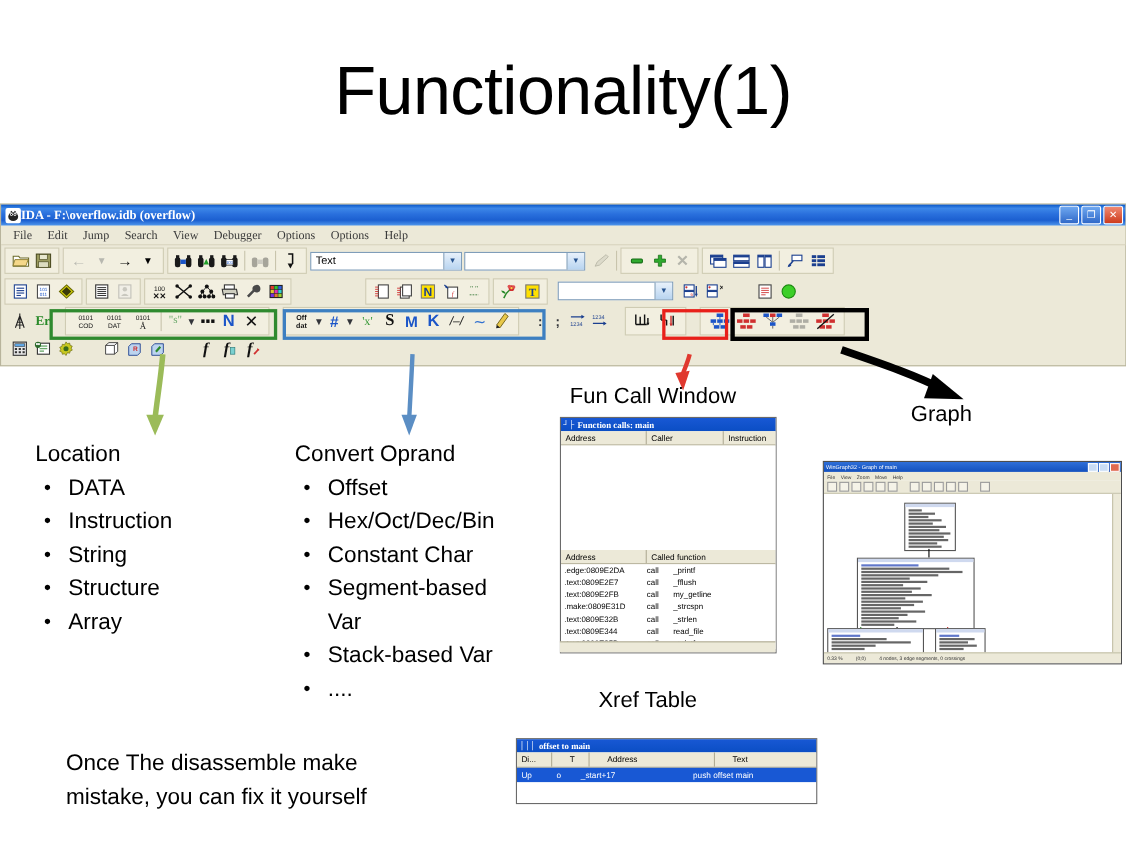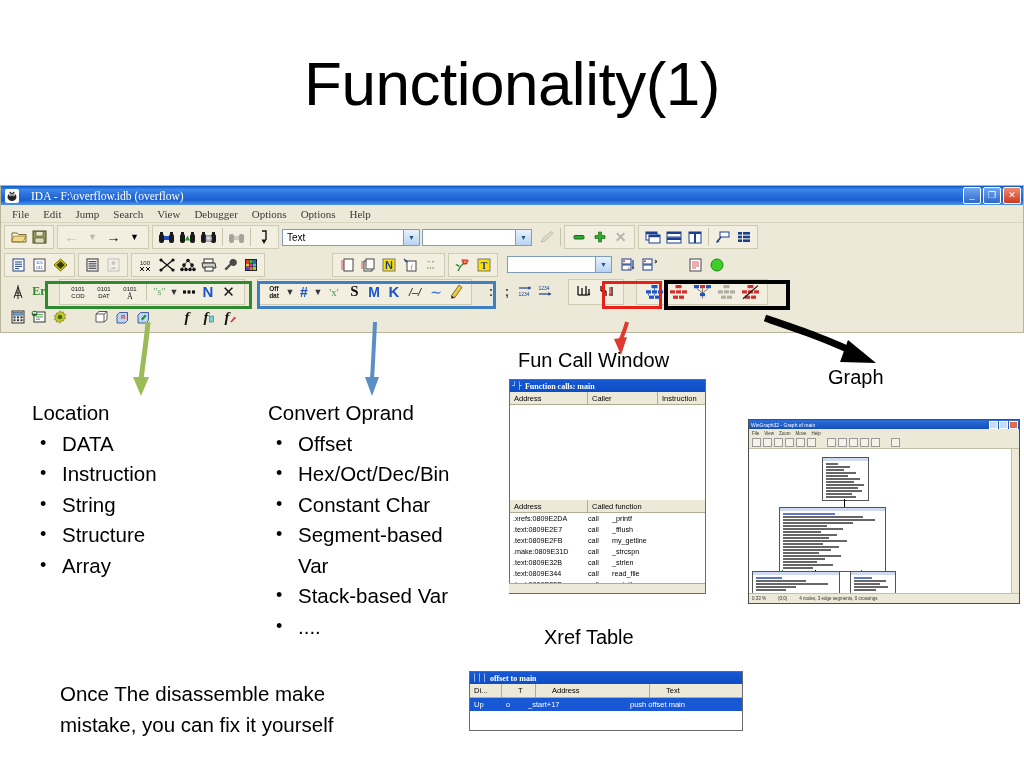--- a/index.html
+++ b/index.html
@@ -18,21 +18,21 @@
   .ida-window{
     position:absolute;left:0;top:185px;width:1024px;height:148px;
     background:#ece9d8;border:1px solid #b8b49c;box-sizing:border-box;
   }
   .ida-titlebar{
     height:19px;
     background:linear-gradient(to bottom,#0a57c8 0%,#3d87e8 18%,#2a70dd 45%,#1b5fd0 75%,#4f96ec 100%);
     display:flex;align-items:center;padding:0 2px;position:relative;
   }
   .ida-titlebar .ttl{
-    color:#fff;font-size:11.5px;font-weight:normal;margin-left:12px;
+    color:#fff;font-size:11.5px;font-weight:bold;margin-left:0;
     font-family:"Liberation Serif", serif;white-space:nowrap;
   }
   .ida-icon{
     width:14px;height:14px;margin-left:2px;background:#fff;border-radius:2px;
     display:flex;align-items:center;justify-content:center;font-size:10px;
   }
   .win-btns{position:absolute;right:2px;top:1px;display:flex;gap:2px;}
   .win-btn{
     width:16px;height:15px;border:1px solid #ffffff;border-radius:2px;
     background:linear-gradient(to bottom,#6fa8f0,#2f68c8);
@@ -854,21 +854,21 @@
     <div style="width:70px;">Caller</div>
     <div style="flex:1;border-right:none;">Instruction</div>
   </div>
   <div class="fc-body" style="height:95px;"></div>
   <div class="fc-hdr">
     <div style="width:78px;">Address</div>
     <div style="flex:1;border-right:none;">Called function</div>
   </div>
   <div class="fc-body">
     <div class="fc-row">
-        <div class="c1">.xrefs:0809E2DA</div>
+        <div class="c1">.edge:0809E2DA</div>
         <div class="c2">call</div>
         <div class="c3">_printf</div>
       </div>
     <div class="fc-row">
         <div class="c1">.text:0809E2E7</div>
         <div class="c2">call</div>
         <div class="c3">_fflush</div>
       </div>
     <div class="fc-row">
         <div class="c1">.text:0809E2FB</div>

